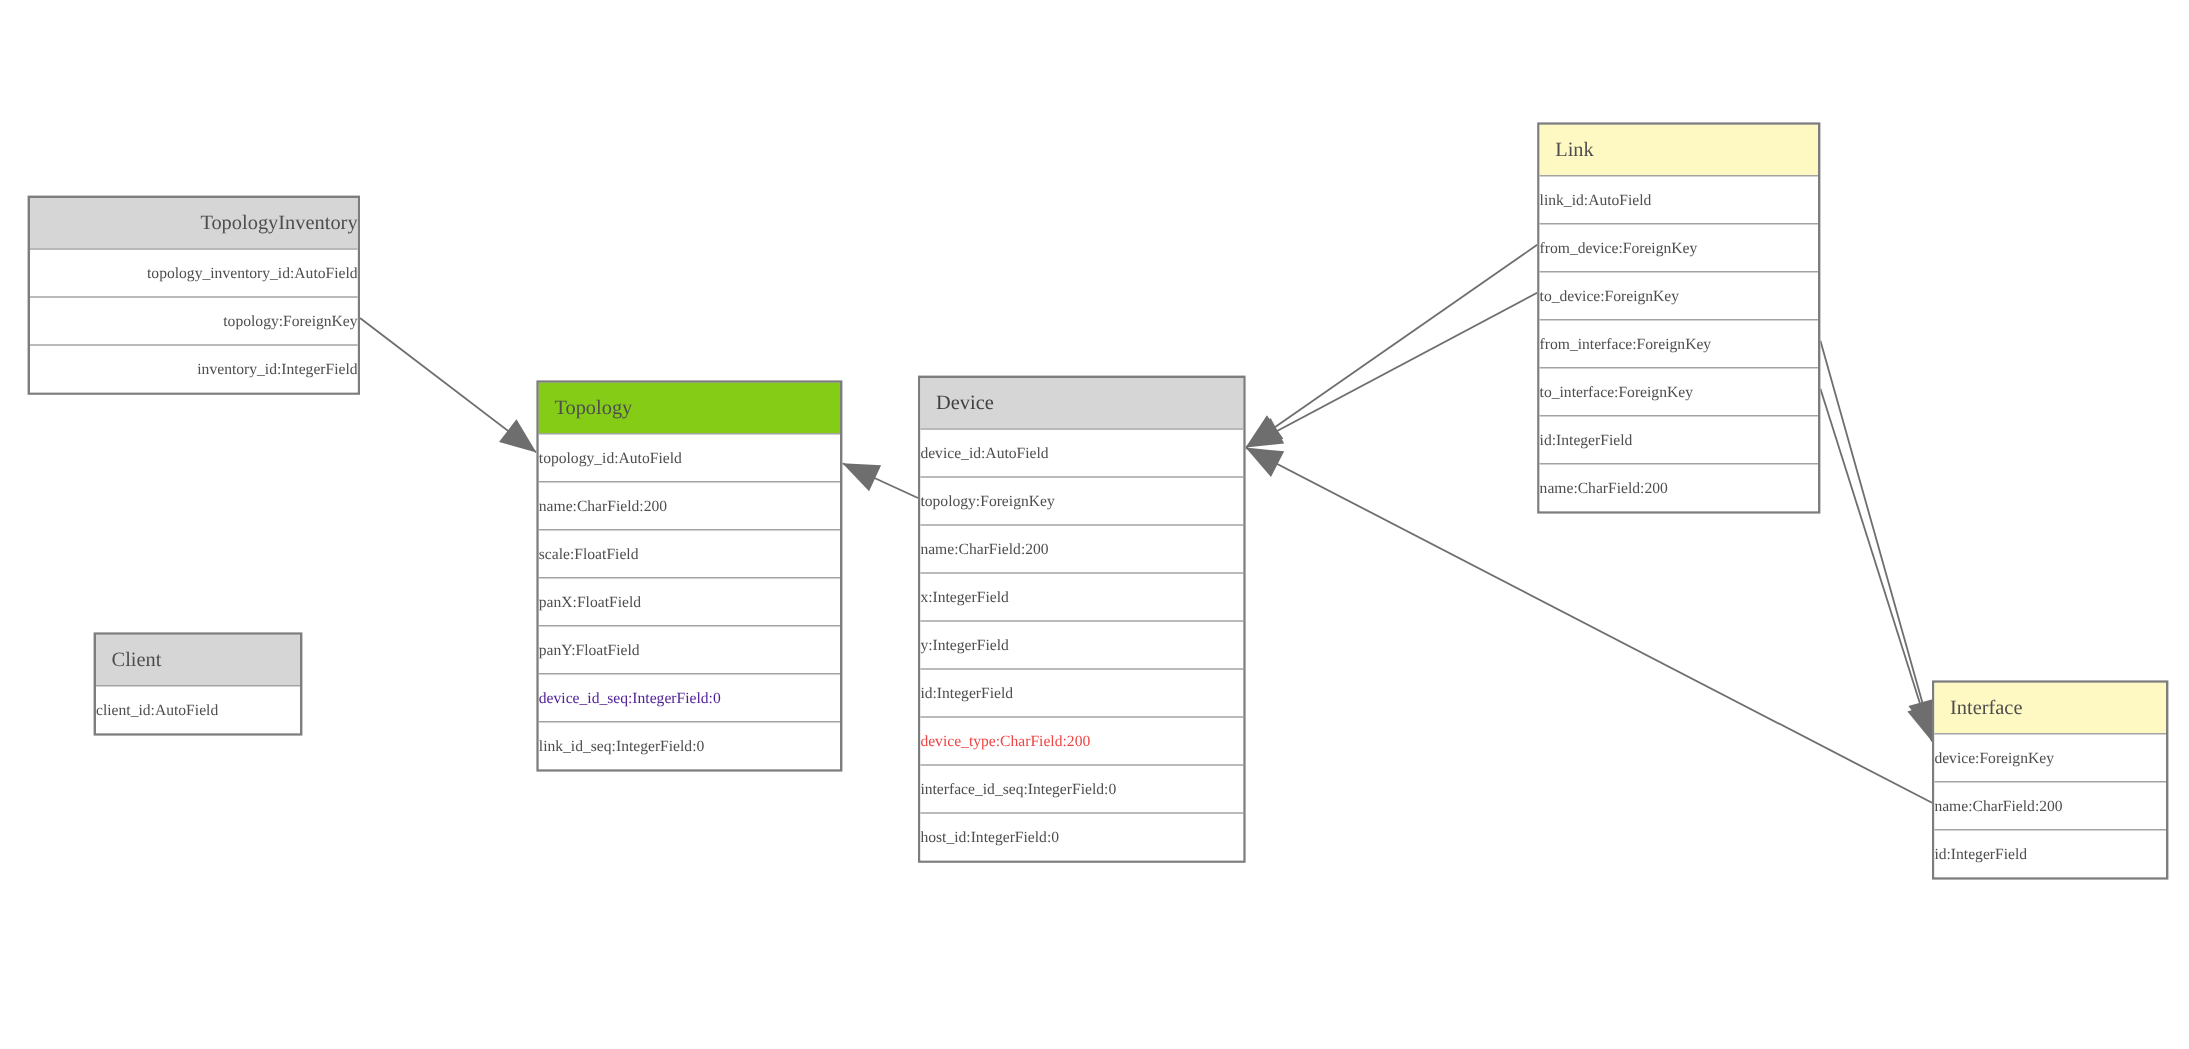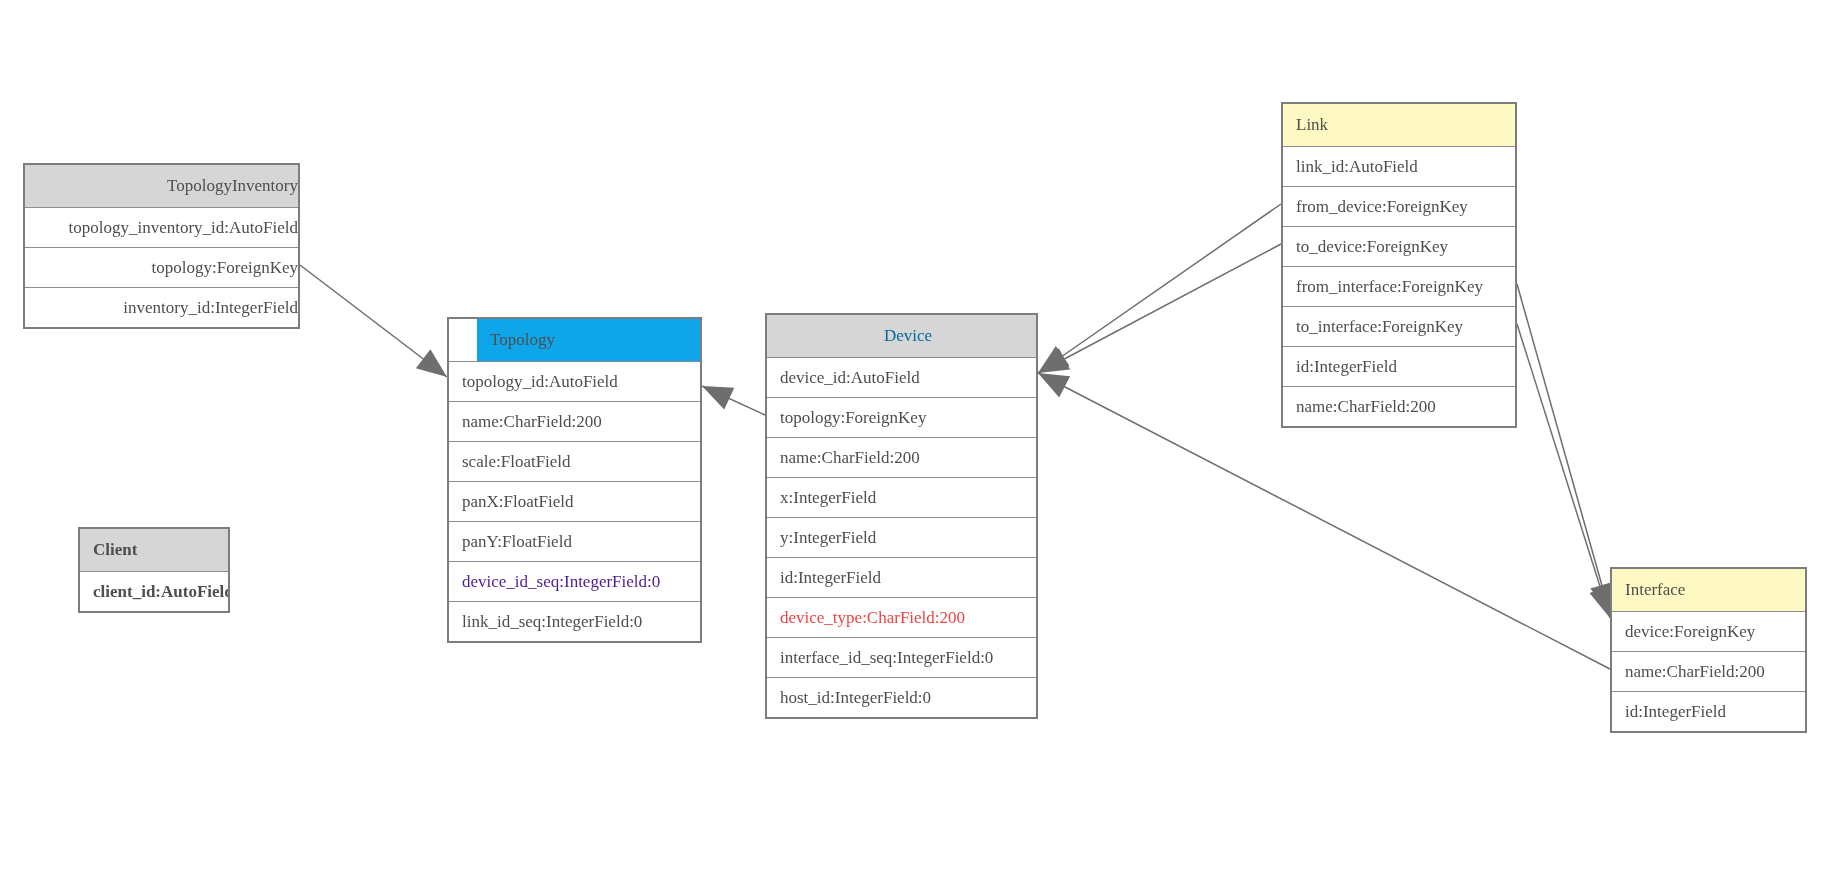--- a/index.html
+++ b/index.html
@@ -36,22 +36,21 @@
     font-size: 17px;
     color: #4e4e4e;
     white-space: nowrap;
     overflow: hidden;
   }
   .entity-field {
     height: 40px;
     line-height: 39px;
     box-sizing: border-box;
     border-top: 1px solid #8d8d8d;
-    padding-left: 13px;
-    font-size: 17px;
+    font-size: 13px;
     color: #4e4e4e;
     background: #ffffff;
     white-space: nowrap;
     overflow: hidden;
   }
 </style>
 </head>
 <body>
 
 <div id="canvas">
@@ -72,35 +71,35 @@
       <polygon points="1038,373 1070.1590094696262,376.13019327398445 1059.1288045993952,397.44531890159294" fill="#6e6e6e"></polygon>
     </svg>
   <div id="entities">
       <div class="entity" style="left: 23px; top: 163px; width: 277px; border-color: rgb(125, 125, 125); text-align: right;">
         <div class="entity-header" style="background: rgb(214, 214, 214); color: rgb(78, 78, 78);">TopologyInventory</div>
         <div class="entity-field" style="color: rgb(78, 78, 78); border-top-color: rgb(141, 141, 141);">topology_inventory_id:AutoField</div>
         <div class="entity-field" style="color: rgb(78, 78, 78); border-top-color: rgb(141, 141, 141);">topology:ForeignKey</div>
         <div class="entity-field" style="color: rgb(78, 78, 78); border-top-color: rgb(141, 141, 141);">inventory_id:IntegerField</div>
       </div>
       <div class="entity" style="left: 447px; top: 317px; width: 255px; border-color: rgb(125, 125, 125);">
-        <div class="entity-header" style="background: #0ea5e9; color: rgb(78, 78, 78); margin-left: 28px;">Topology</div>
+        <div class="entity-header" style="background: #84cc16; color: rgb(78, 78, 78);">Topology</div>
         <div class="entity-field" style="color: rgb(78, 78, 78); border-top-color: rgb(141, 141, 141);">topology_id:AutoField</div>
         <div class="entity-field" style="color: rgb(78, 78, 78); border-top-color: rgb(141, 141, 141);">name:CharField:200</div>
         <div class="entity-field" style="color: rgb(78, 78, 78); border-top-color: rgb(141, 141, 141);">scale:FloatField</div>
         <div class="entity-field" style="color: rgb(78, 78, 78); border-top-color: rgb(141, 141, 141);">panX:FloatField</div>
         <div class="entity-field" style="color: rgb(78, 78, 78); border-top-color: rgb(141, 141, 141);">panY:FloatField</div>
         <div class="entity-field" style="color: #4c1d95; border-top-color: rgb(141, 141, 141);">device_id_seq:IntegerField:0</div>
         <div class="entity-field" style="color: rgb(78, 78, 78); border-top-color: rgb(141, 141, 141);">link_id_seq:IntegerField:0</div>
       </div>
-      <div class="entity" style="left: 78px; top: 527px; width: 152px; border-color: rgb(125, 125, 125); font-weight: bold;">
+      <div class="entity" style="left: 78px; top: 527px; width: 174px; border-color: rgb(125, 125, 125);">
         <div class="entity-header" style="background: rgb(214, 214, 214); color: rgb(78, 78, 78);">Client</div>
         <div class="entity-field" style="color: rgb(78, 78, 78); border-top-color: rgb(141, 141, 141);">client_id:AutoField</div>
       </div>
       <div class="entity" style="left: 765px; top: 313px; width: 273px; border-color: rgb(125, 125, 125);">
-        <div class="entity-header" style="background: rgb(214, 214, 214); color: #0369a1; text-align: center;">Device</div>
+        <div class="entity-header" style="background: rgb(214, 214, 214); color: #404040;">Device</div>
         <div class="entity-field" style="color: rgb(78, 78, 78); border-top-color: rgb(141, 141, 141);">device_id:AutoField</div>
         <div class="entity-field" style="color: rgb(78, 78, 78); border-top-color: rgb(141, 141, 141);">topology:ForeignKey</div>
         <div class="entity-field" style="color: rgb(78, 78, 78); border-top-color: rgb(141, 141, 141);">name:CharField:200</div>
         <div class="entity-field" style="color: rgb(78, 78, 78); border-top-color: rgb(141, 141, 141);">x:IntegerField</div>
         <div class="entity-field" style="color: rgb(78, 78, 78); border-top-color: rgb(141, 141, 141);">y:IntegerField</div>
         <div class="entity-field" style="color: rgb(78, 78, 78); border-top-color: rgb(141, 141, 141);">id:IntegerField</div>
         <div class="entity-field" style="color: #ef4444; border-top-color: rgb(141, 141, 141);">device_type:CharField:200</div>
         <div class="entity-field" style="color: rgb(78, 78, 78); border-top-color: rgb(141, 141, 141);">interface_id_seq:IntegerField:0</div>
         <div class="entity-field" style="color: rgb(78, 78, 78); border-top-color: rgb(141, 141, 141);">host_id:IntegerField:0</div>
       </div>

